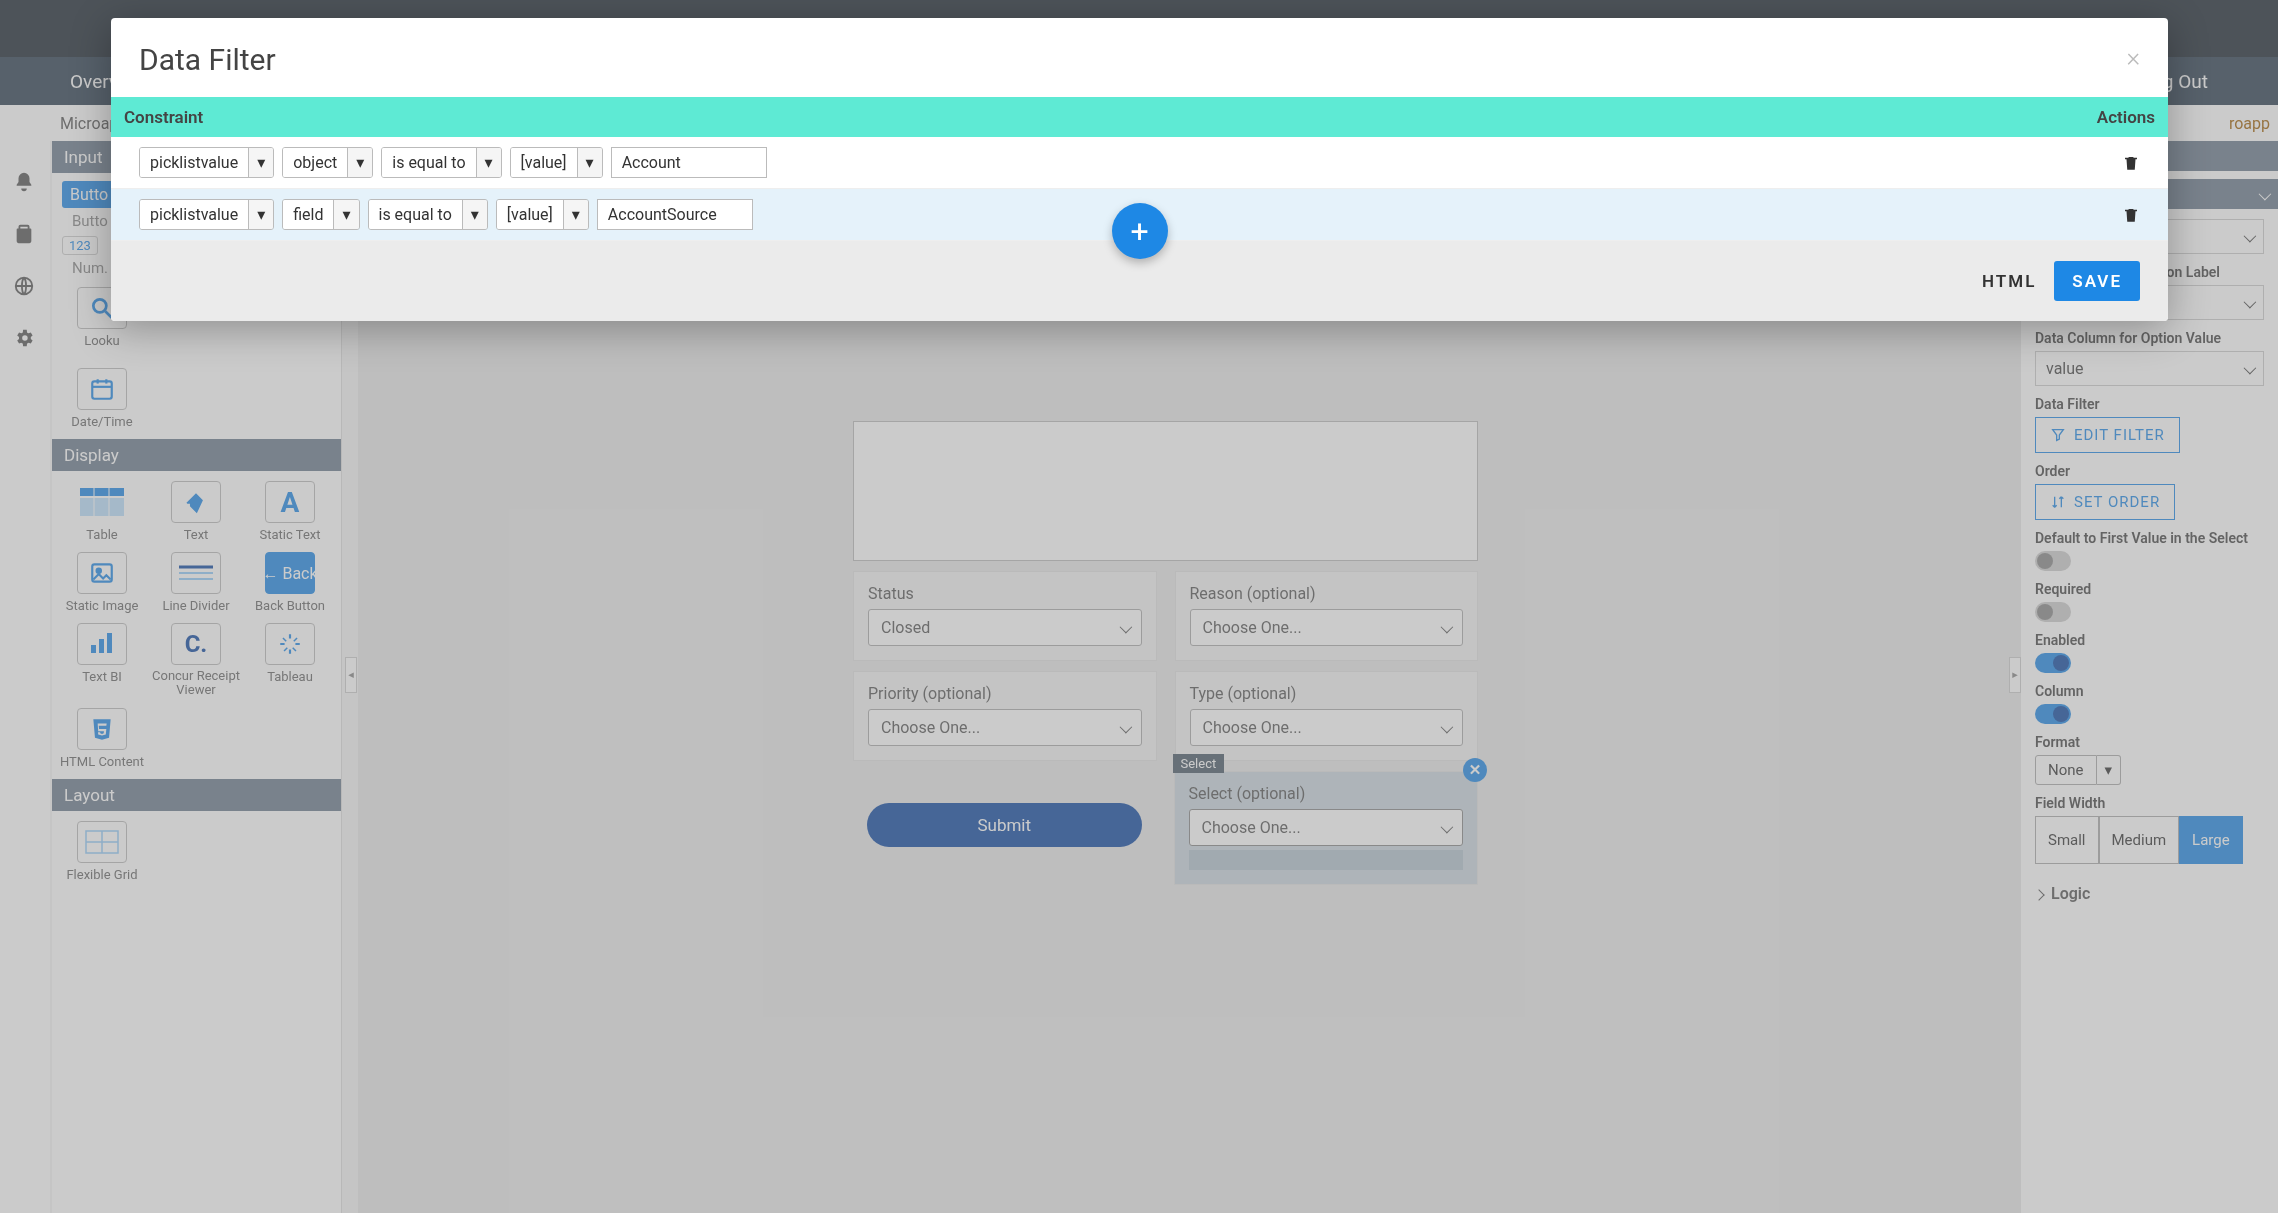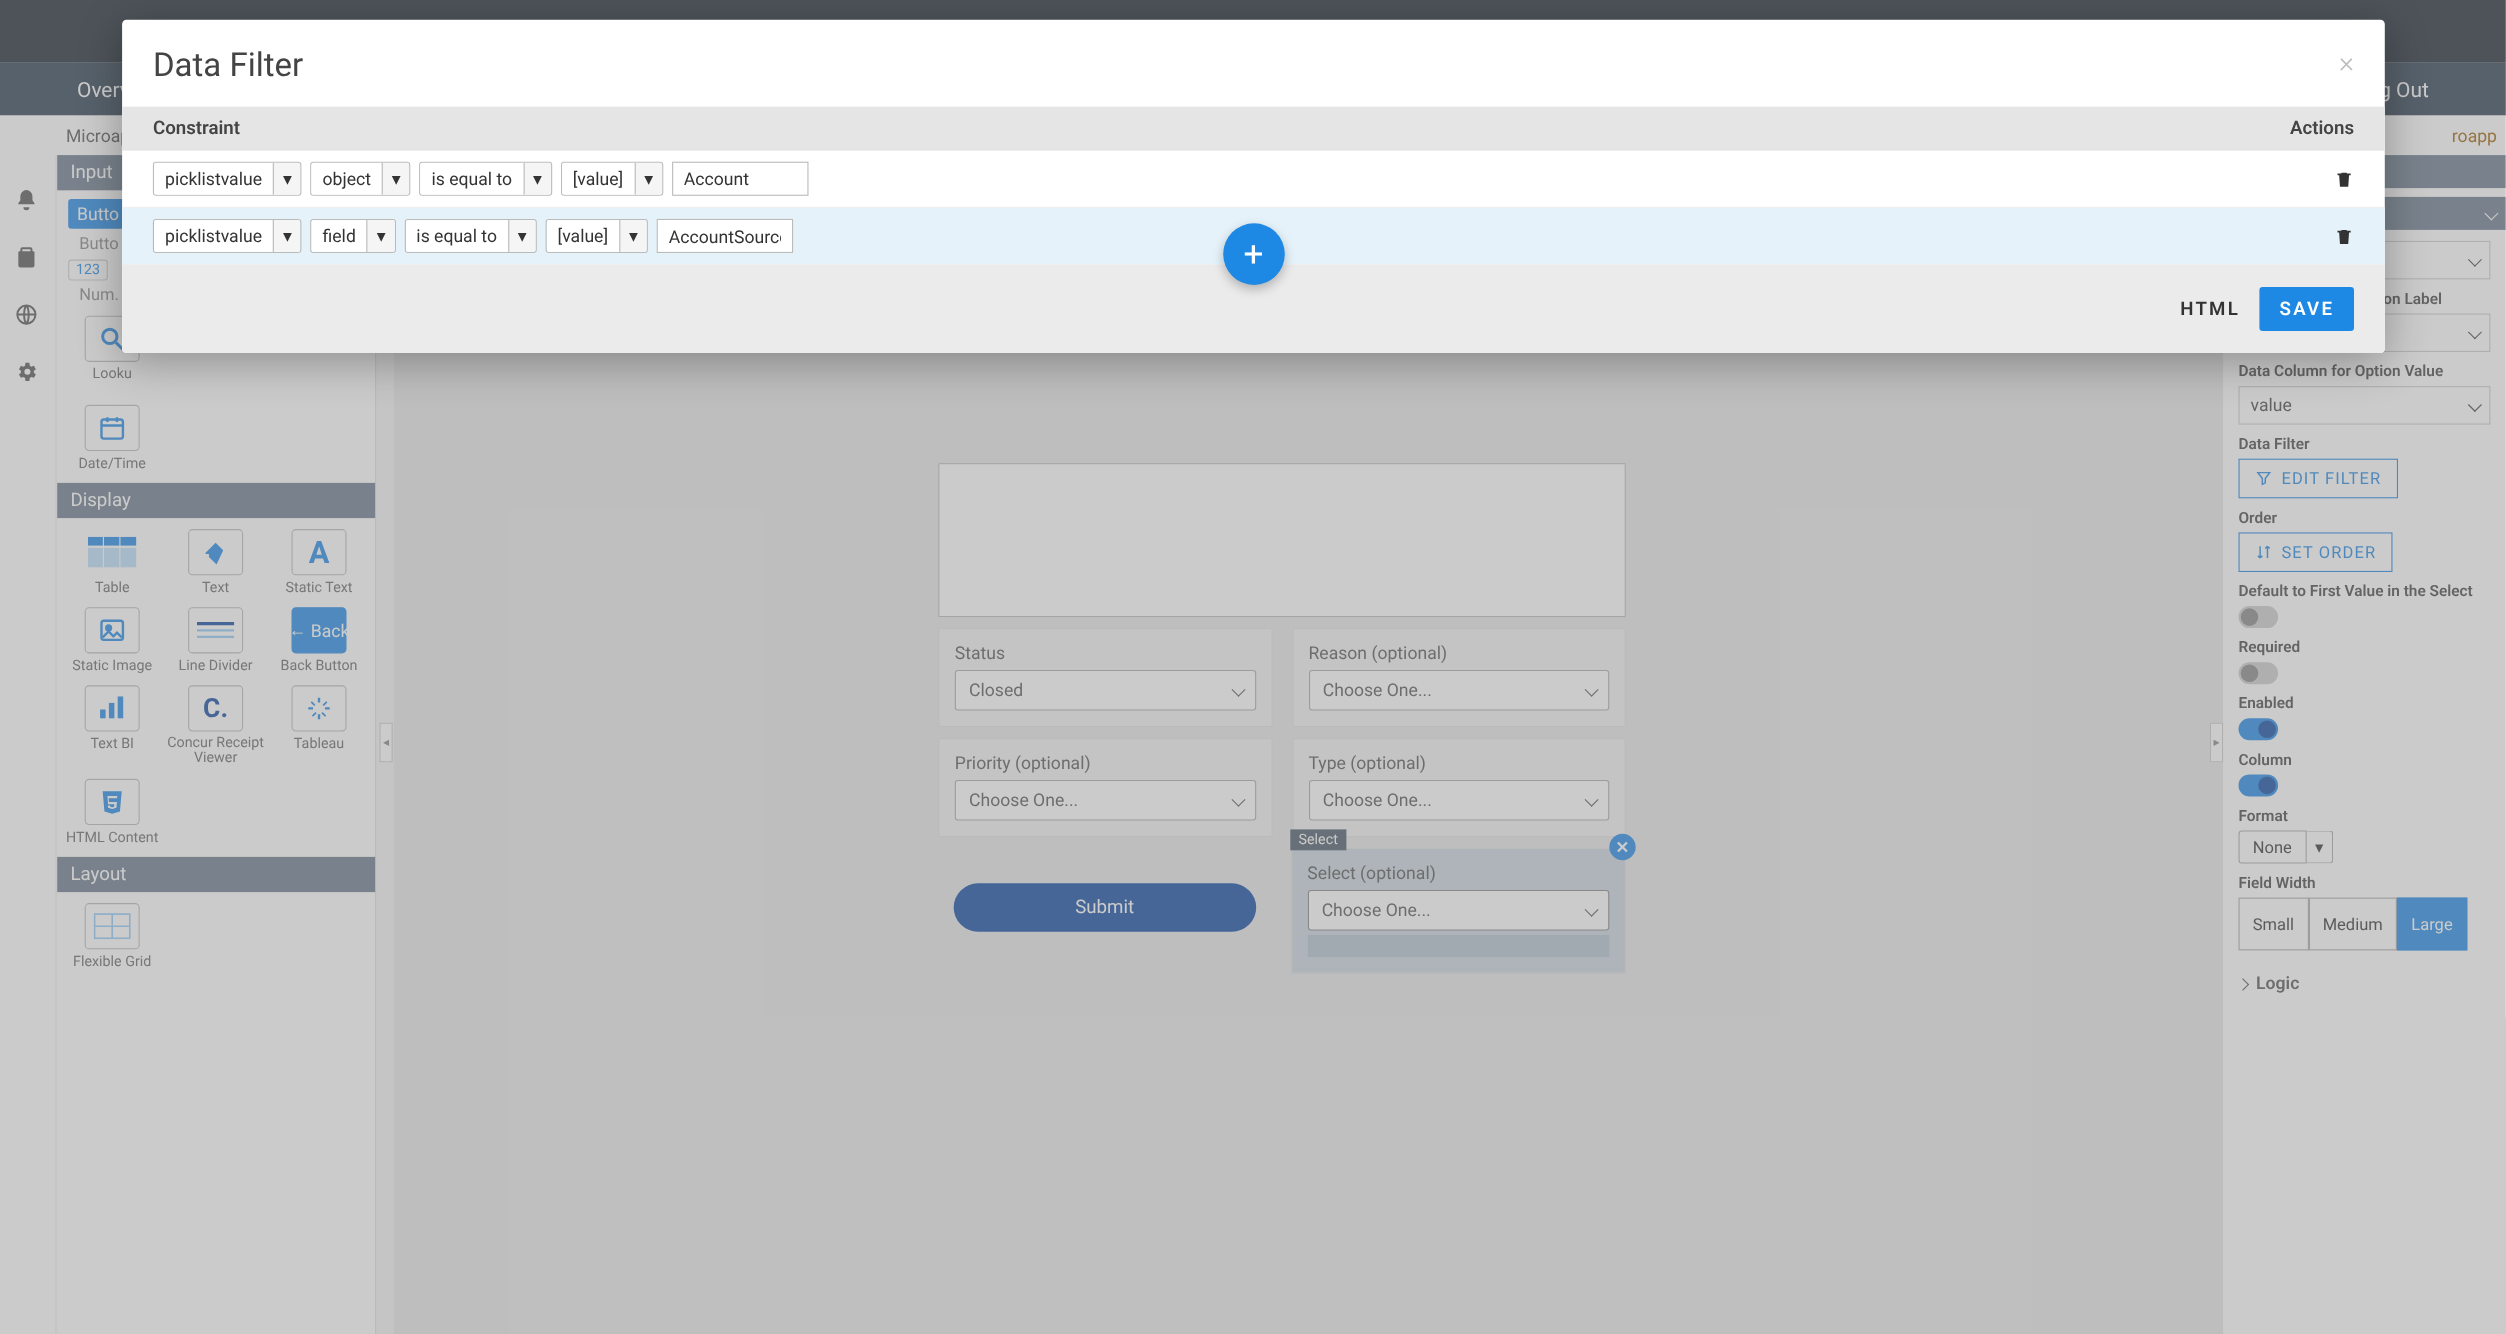--- a/index.html
+++ b/index.html
@@ -72,28 +72,28 @@
   .collapse-right { right:257px;}
 
   
   .overlay { position:absolute; inset:0; background:rgba(140,140,140,0.45);}
 
   
   .modal { position:absolute; left:111px; top:18px; width:2057px; background:#fff; border-radius:4px; box-shadow:0 8px 40px rgba(0,0,0,0.3);}
   .modal .m-head { padding:24px 28px 20px 28px; display:flex; justify-content:space-between; align-items:flex-start;}
   .modal .m-title { font-size:30px; color:#444; font-weight:400;}
   .modal .m-close-x { font-size:26px; color:#bbb; font-weight:300; cursor:pointer;}
-  .modal .cons-head { background:#e5e5e5; display:flex; justify-content:space-between; padding:10px 28px; font-size:17px; color:#444; font-weight:600;}
+  .modal .cons-head { background:#5eead4; display:flex; justify-content:space-between; padding:10px 13px; font-size:17px; color:#444; font-weight:600;}
   .modal .cons-row { display:flex; justify-content:space-between; align-items:center; padding:10px 28px; border-bottom:1px solid #eee;}
   .modal .cons-row.alt { background:#e5f2fa;}
   .modal .cons-left { display:flex; gap:8px; align-items:center;}
   .modal .token { display:inline-flex; align-items:center; border:1px solid #bbb; border-radius:3px; overflow:hidden; font-size:16px; color:#333;}
   .modal .token .tlabel { padding:5px 10px; background:#fff;}
   .modal .token .tdd { padding:5px 8px; border-left:1px solid #bbb; background:#f5f5f5;}
-  .modal .tinput { border:1px solid #bbb; padding:5px 10px; font-size:16px; width:124px; color:#333; background:#fff;}
+  .modal .tinput { border:1px solid #bbb; padding:5px 10px; font-size:16px; width:156px; color:#333; background:#fff;}
   .modal .trash { font-size:18px; color:#333; cursor:pointer;}
   .modal .toggle-group { display:flex; margin:20px 0 40px 28px;}
   .modal .toggle-group .tg { border:1px solid #ccc; padding:7px 14px; font-size:16px; color:#444; margin-left:-1px;}
   .modal .toggle-group .tg.active { background:#1e88e5; color:#fff; border-color:#1e88e5;}
   .modal .fab { position:absolute; left:50%; transform:translateX(-50%); bottom:62px; width:56px; height:56px; border-radius:50%; background:#1e88e5; color:#fff; display:flex; align-items:center; justify-content:center; font-size:32px; box-shadow:0 4px 10px rgba(0,0,0,0.25);}
   .modal .m-foot { background:#ebebeb; padding:20px 28px; display:flex; justify-content:flex-end; gap:18px; align-items:center; border-radius:0 0 4px 4px;}
   .modal .btn-close { font-size:17px; letter-spacing:2px; color:#333; font-weight:600; cursor:pointer;}
   .modal .btn-save { background:#1e88e5; color:#fff; font-size:17px; letter-spacing:2px; padding:10px 18px; border-radius:3px; font-weight:600; cursor:pointer;}
 
   .chev-down::before { content:''; display:inline-block; width:8px; height:8px; border-right:1.5px solid currentColor; border-bottom:1.5px solid currentColor; transform:rotate(45deg) translateY(-2px);}

